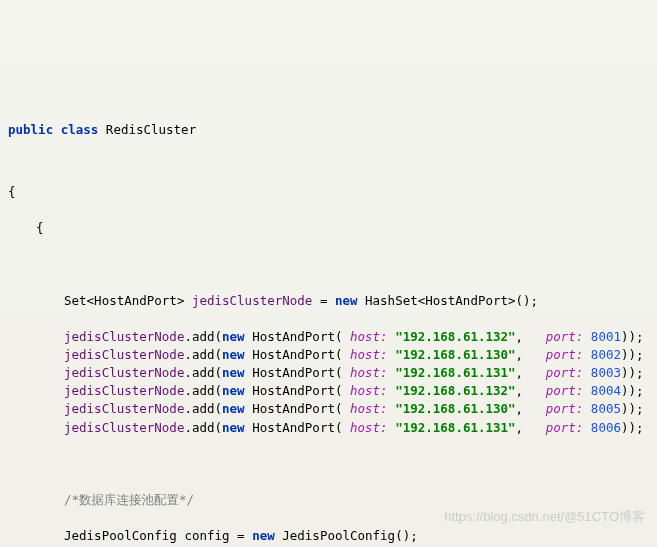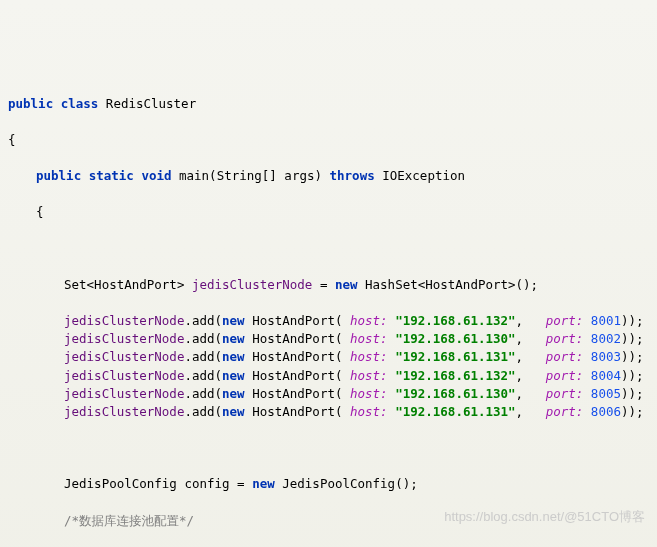--- a/index.html
+++ b/index.html
@@ -22,40 +22,39 @@
   .an { color: #a21caf; font-style: italic; }
   .watermark {
     position: absolute;
     right: 12px;
     bottom: 20px;
     font-size: 13px;
     color: rgba(200,200,200,0.9);
     font-family: sans-serif;
   }
   .line { display: block; }
-  .ind1 { padding-left: 0; }
+  .ind1 { padding-left: 0; margin-top: 26px; }
   .ind2 { padding-left: 28px; }
   .ind3 { padding-left: 56px; }
 </style>
 </head>
 <body>
 
 
 
 <div>
 <span class="line ind1"><span class="kw">public</span> <span class="kw">class</span> <span>RedisCluster</span></span>
 <span class="line ind1">{</span>
-<span class="line ind2"><span class="kw">public</span> <span class="kw">static</span> <span class="kw">void</span> <span>main(String[] args)</span> <span class="kw">throws</span> <span>IOException</span></span>
 <span class="line ind2">{</span>
 <span class="line ind3"> </span>
 <span class="line ind3"><span>Set&lt;HostAndPort&gt; </span><span class="id">jedisClusterNode</span><span> = </span><span class="kw">new</span><span> HashSet&lt;HostAndPort&gt;();</span></span>
 <div id="nodes-container"><span class="line ind3"><span class="id">jedisClusterNode</span>.add(<span class="kw">new</span> HostAndPort(<span class="an"> host: </span><span class="str">"192.168.61.132"</span>,<span class="an">   port: </span><span class="num">8001</span>));</span><span class="line ind3"><span class="id">jedisClusterNode</span>.add(<span class="kw">new</span> HostAndPort(<span class="an"> host: </span><span class="str">"192.168.61.130"</span>,<span class="an">   port: </span><span class="num">8002</span>));</span><span class="line ind3"><span class="id">jedisClusterNode</span>.add(<span class="kw">new</span> HostAndPort(<span class="an"> host: </span><span class="str">"192.168.61.131"</span>,<span class="an">   port: </span><span class="num">8003</span>));</span><span class="line ind3"><span class="id">jedisClusterNode</span>.add(<span class="kw">new</span> HostAndPort(<span class="an"> host: </span><span class="str">"192.168.61.132"</span>,<span class="an">   port: </span><span class="num">8004</span>));</span><span class="line ind3"><span class="id">jedisClusterNode</span>.add(<span class="kw">new</span> HostAndPort(<span class="an"> host: </span><span class="str">"192.168.61.130"</span>,<span class="an">   port: </span><span class="num">8005</span>));</span><span class="line ind3"><span class="id">jedisClusterNode</span>.add(<span class="kw">new</span> HostAndPort(<span class="an"> host: </span><span class="str">"192.168.61.131"</span>,<span class="an">   port: </span><span class="num">8006</span>));</span></div>
 <span class="line ind3"> </span>
+<span class="line ind3 cm">/*数据库连接池配置*/</span>
 <span class="line ind3"><span>JedisPoolConfig config = </span><span class="kw">new</span><span> JedisPoolConfig();</span></span>
-<span class="line ind3 cm">/*数据库连接池配置*/</span>
 
 
 
 
 
 
 
 
 
 

